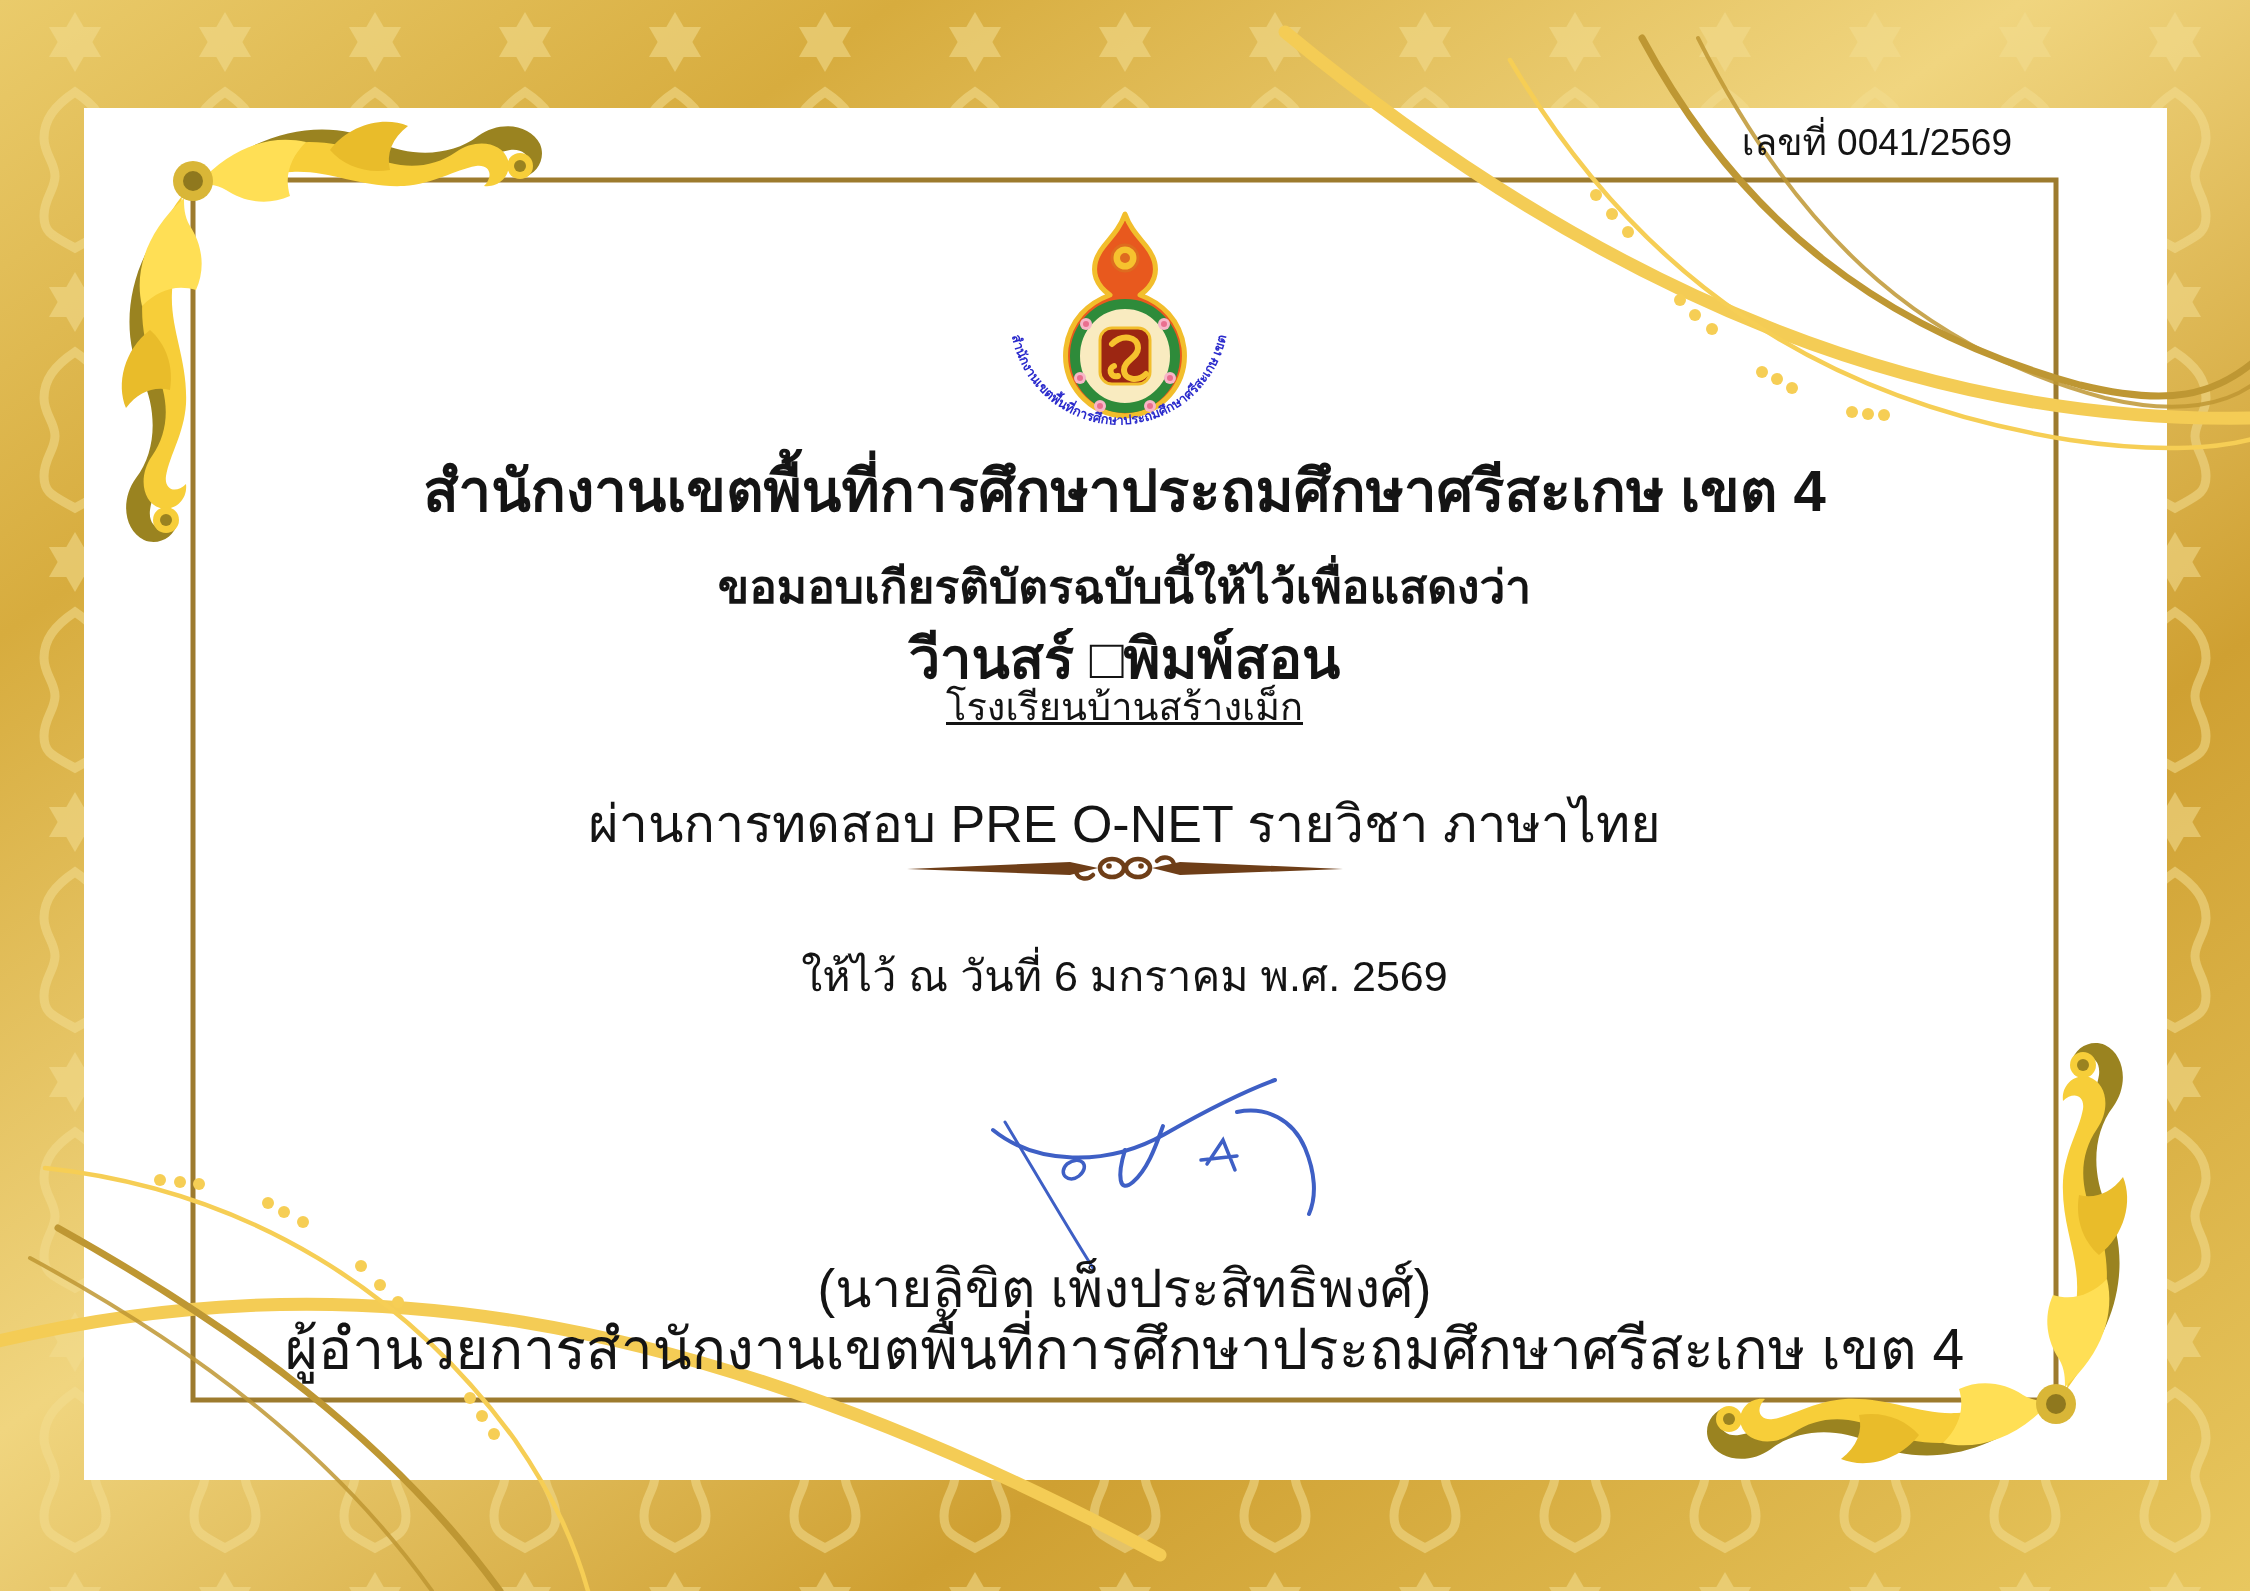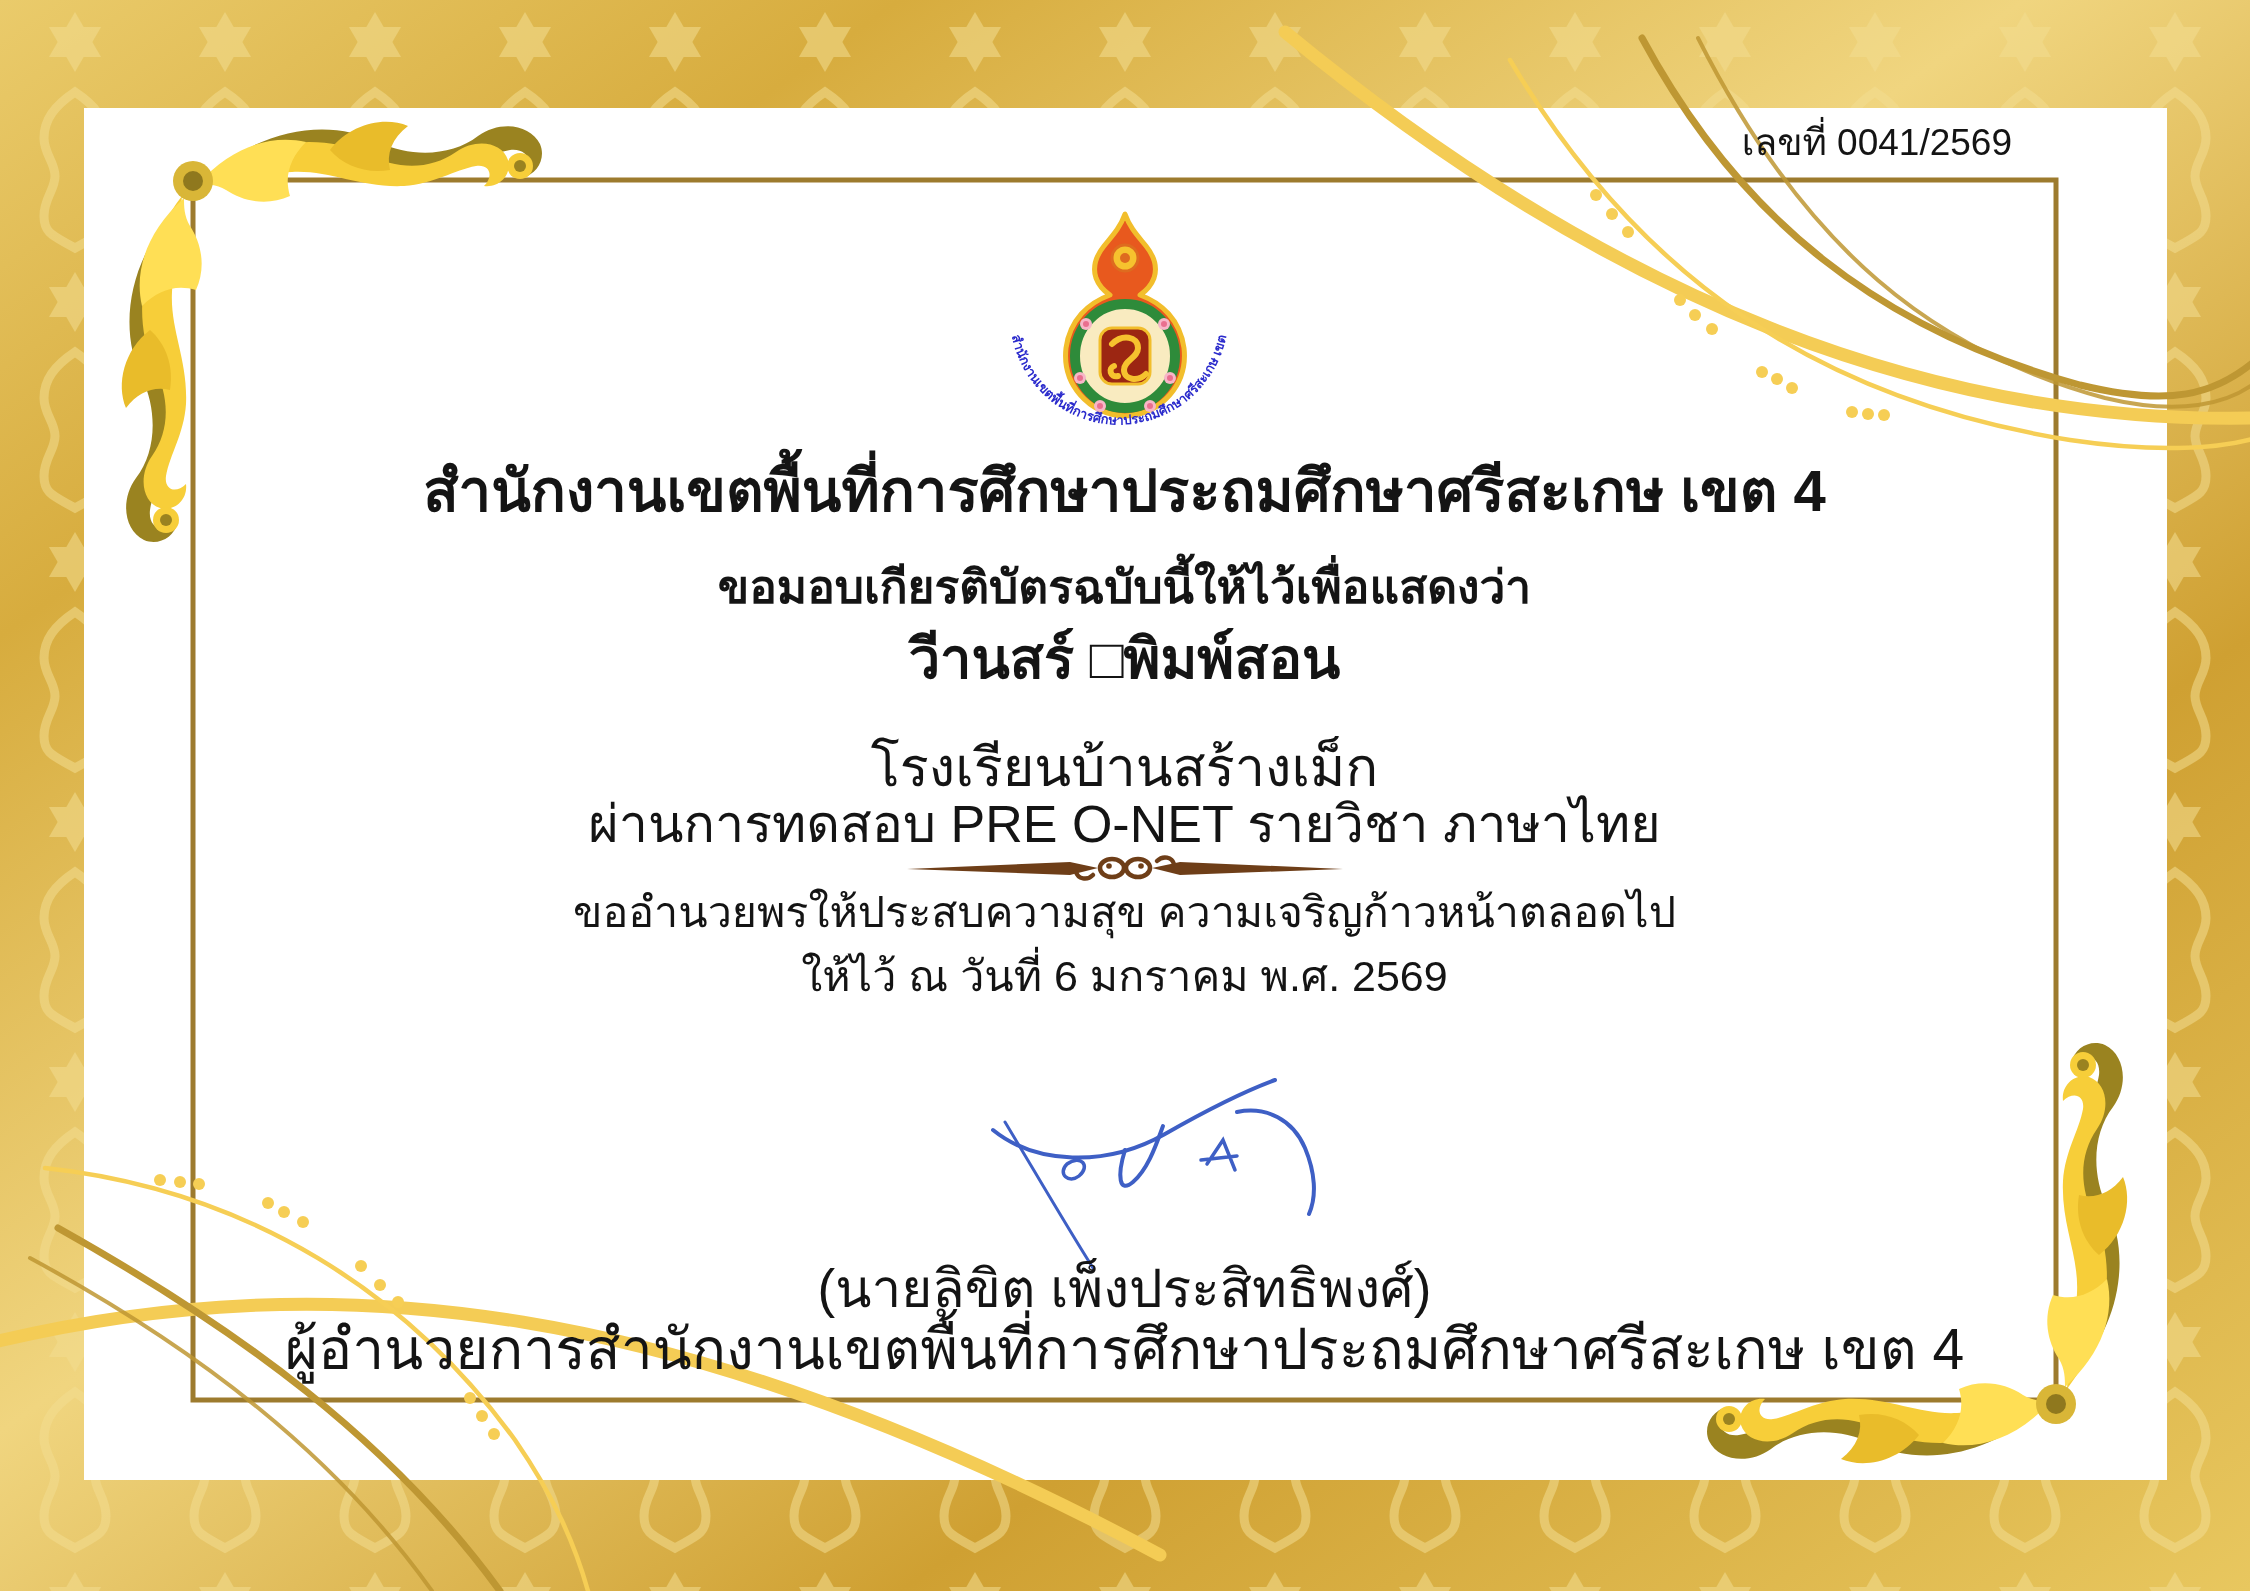--- a/index.html
+++ b/index.html
@@ -12,21 +12,21 @@
     position:absolute;top:112px;right:238px;font-size:37px;font-weight:400;
     white-space:nowrap;
     text-align:center;
   }
   .line{
     position:absolute;left:193px;width:1863px;text-align:center;white-space:nowrap;
   }
   .org{top:444px;font-size:58px;font-weight:700;}
   .intro{top:550px;font-size:46px;font-weight:700;}
   .name{top:614px;font-size:56px;font-weight:700;}
-  .school{top:724px;font-size:54px;font-weight:500;}
+  .school{top:676px;font-size:38px;font-weight:500;text-decoration:underline;}
   .achieve{top:782px;font-size:52px;font-weight:500;}
   .blessing{top:878px;font-size:43px;font-weight:500;}
   .dateline{top:942px;font-size:43px;font-weight:500;}
   .signer{top:1246px;font-size:53px;font-weight:500;}
   .signer-title{top:1304px;font-size:57px;font-weight:500;}
   .logo{position:absolute;left:1000px;top:206px;width:250px;height:235px;}
   .divider{position:absolute;left:905px;top:848px;width:440px;height:42px;}
   .signature{position:absolute;left:975px;top:1072px;width:360px;height:200px;}
 </style>
 </head>
@@ -184,21 +184,20 @@
       <circle cx="236" cy="18" r="2.8"></circle>
     </g>
     <g fill="none" stroke="#6e3e18" stroke-width="4.5" stroke-linecap="round">
       <ellipse cx="207" cy="20" rx="12" ry="9"></ellipse>
       <ellipse cx="233" cy="20" rx="12" ry="9"></ellipse>
       <path d="M188,27 c-6,6 -15,4 -17,-3"></path>
       <path d="M252,13 c6,-6 15,-4 17,3"></path>
     </g>
   </svg>
 
-  <div class="line blessing">ขออำนวยพรให้ประสบความสุข ความเจริญก้าวหน้าตลอดไป</div>
   <div class="line dateline">ให้ไว้ ณ วันที่ 6 มกราคม พ.ศ. 2569</div>
 
   <svg class="signature" viewBox="0 0 360 200" xmlns="http://www.w3.org/2000/svg">
     <g fill="none" stroke="#3e5fc5" stroke-linecap="round">
       <path d="M18,58 C60,92 130,96 190,62 C225,42 262,22 300,8" stroke-width="4"></path>
       <path d="M30,50 C60,100 95,160 118,196" stroke-width="3"></path>
       <path d="M92,92 c14,-10 24,2 12,12 c-10,8 -22,-2 -12,-12" stroke-width="3.5"></path>
       <path d="M150,78 c-8,26 -6,44 8,32 c16,-14 24,-40 30,-56" stroke-width="4"></path>
       <path d="M232,92 l16,-24 l12,30 m-34,-10 l36,-4" stroke-width="3.5"></path>
       <path d="M262,40 C292,34 318,48 330,76 C340,100 342,124 334,142" stroke-width="4"></path>

